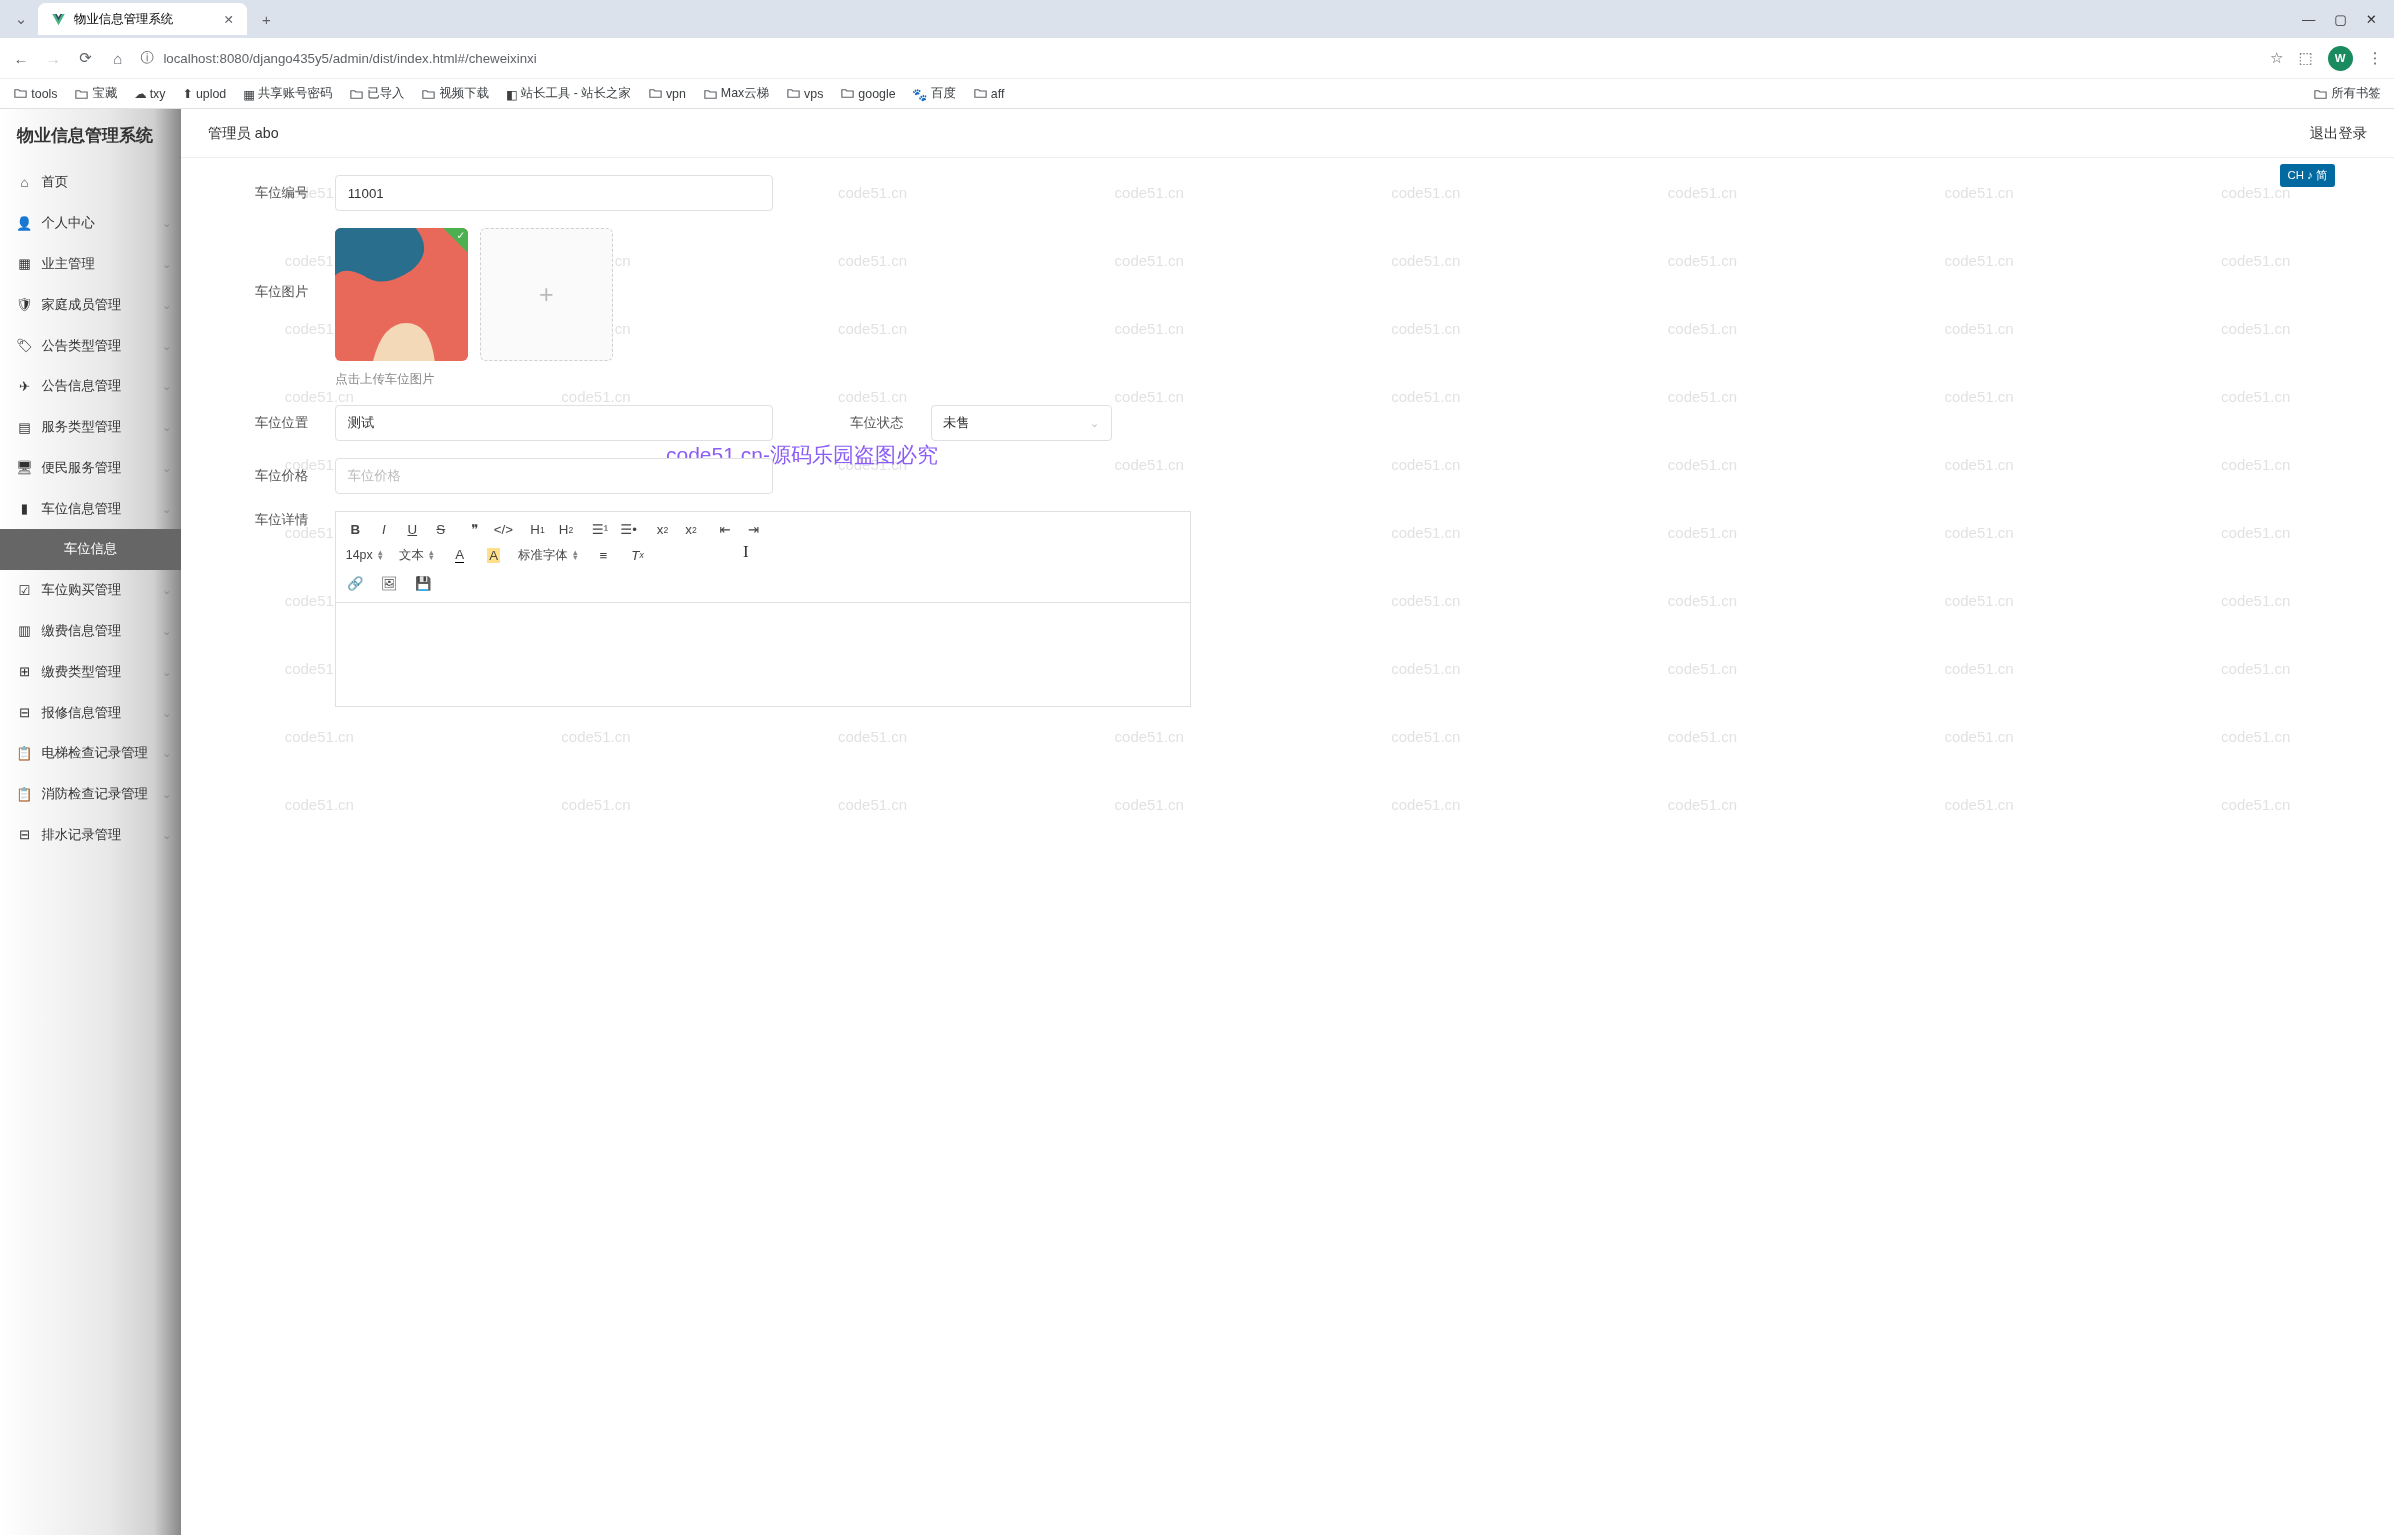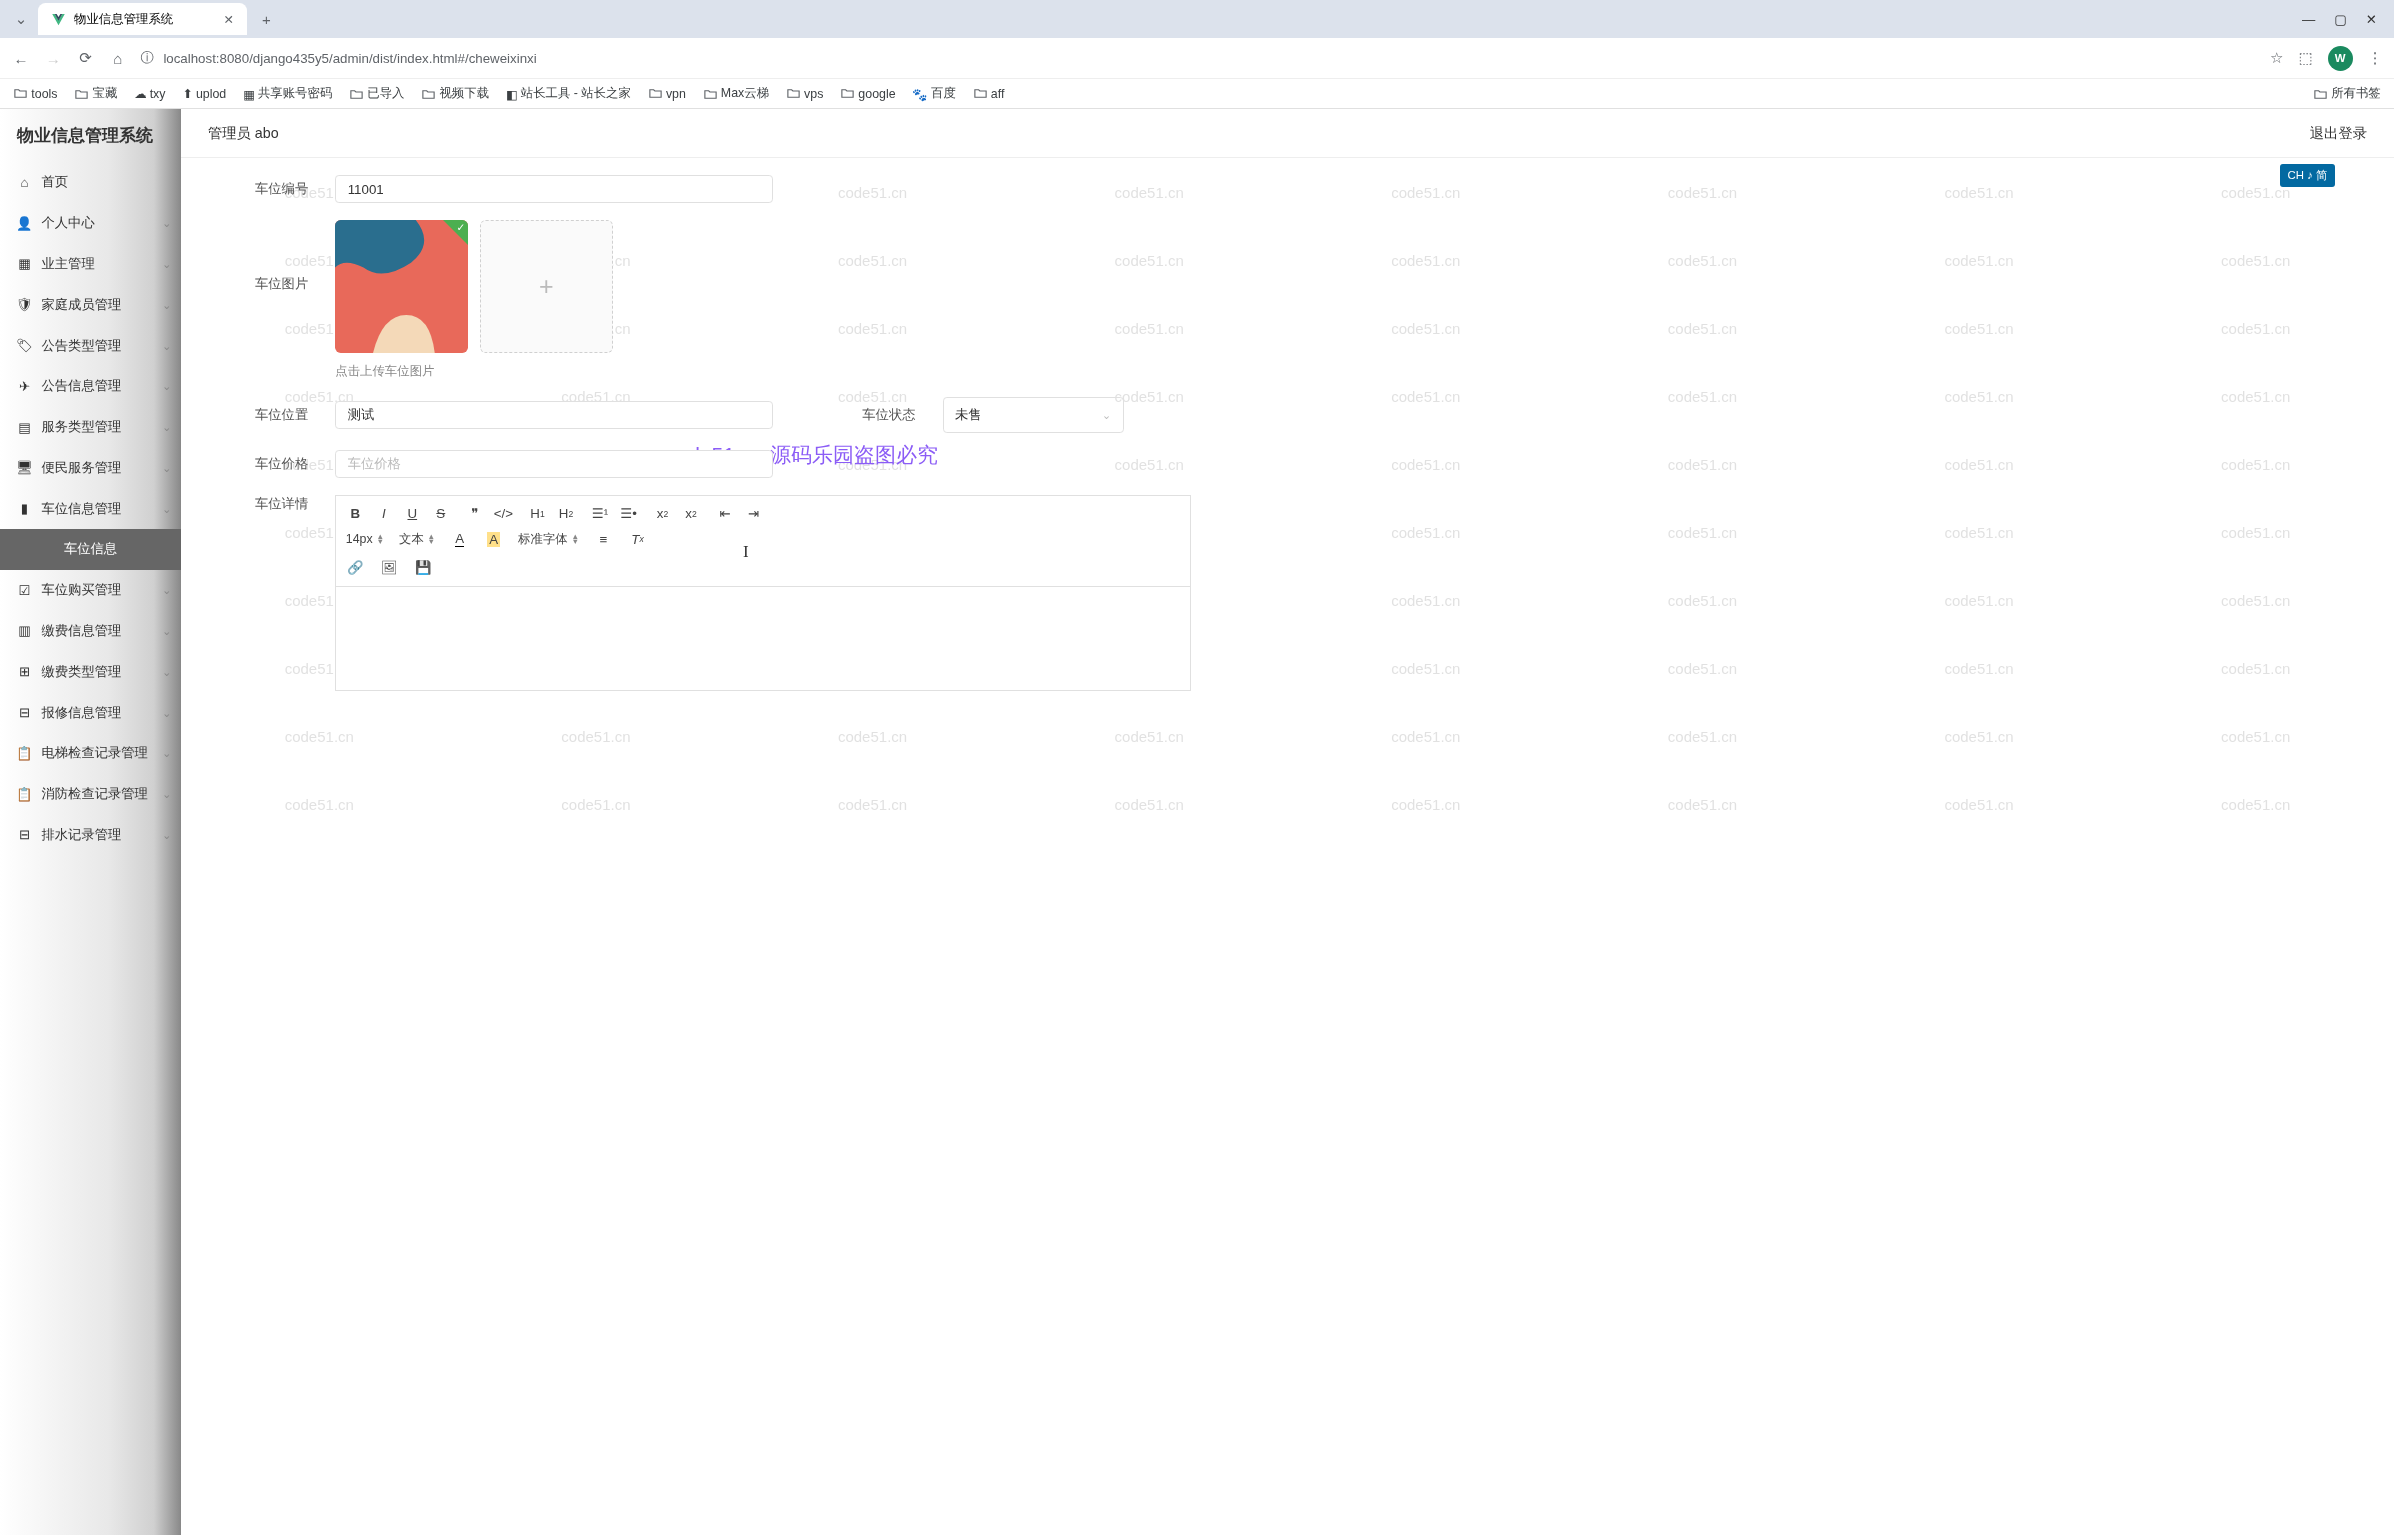--- a/index.html
+++ b/index.html
@@ -47,33 +47,33 @@
 
 .breadcrumb-box { margin: 13.3px 19px 0; border: 1.9px dashed #333; padding: 11.4px 15px; font-size: 14.3px; }
 .breadcrumb-box .bc-root { font-weight: bold; color: #333; }
 .breadcrumb-box .bc-sep { color: #aaa; margin: 0 5.7px; }
 .breadcrumb-box .bc-current { color: #888; }
 
 .form-area { padding: 17px 27px; overflow-y: auto; flex: 1; position: relative; }
 .form-row { display: flex; align-items: center; margin-bottom: 17px; gap: 13.3px; }
 .form-row.align-top { align-items: flex-start; }
 .form-label { width: 67px; font-size: 13.3px; color: #555; text-align: left; margin-left: 47px; }
-.form-input { flex: 0 0 438px; height: 28px; border: 1px solid #e0e0e0; border-radius: 3.8px; padding: 0 11.4px; font-size: 13.3px; color: #333; outline: none; }
+.form-input { flex: 0 0 438px; height: 36px; border: 1px solid #e0e0e0; border-radius: 3.8px; padding: 0 11.4px; font-size: 13.3px; color: #333; outline: none; }
 .form-input::placeholder { color: #bbb; }
 
 .image-upload-wrap { display: flex; flex-direction: column; gap: 9.5px; }
 .image-row { display: flex; gap: 11.4px; }
 .image-thumb { width: 133px; height: 133px; border-radius: 5.7px; overflow: hidden; position: relative; }
 .image-thumb svg { width: 100%; height: 100%; }
 .image-thumb .corner-check { position: absolute; top: 0; right: 0; width: 0; height: 0; border-style: solid; border-width: 0 25px 25px 0; border-color: transparent #4caf50 transparent transparent; }
 .image-thumb .corner-check::after { content: "✓"; position: absolute; top: 1px; right: -22px; color: #fff; font-size: 10.5px; }
 .upload-box { width: 133px; height: 133px; border: 1px dashed #d0d0d0; border-radius: 5.7px; display: flex; align-items: center; justify-content: center; color: #bbb; font-size: 25px; cursor: pointer; background: #fafafa; }
 .upload-caption { font-size: 12.4px; color: #888; }
 
-.form-row-double { display: flex; align-items: center; gap: 42px; margin-bottom: 17px; }
+.form-row-double { display: flex; align-items: center; gap: 30px; margin-bottom: 17px; }
 .sub-group { display: flex; align-items: center; gap: 13.3px; }
 .select-box { width: 181px; height: 36px; border: 1px solid #e0e0e0; border-radius: 3.8px; padding: 0 11.4px; font-size: 13.3px; color: #333; display: flex; align-items: center; justify-content: space-between; cursor: pointer; }
 .select-box .sel-arrow { color: #bbb; font-size: 11.4px; }
 
 .editor-wrap { flex: 1; max-width: 856px; }
 .editor-toolbar { border: 1px solid #e0e0e0; border-bottom: none; padding: 7.6px 9.5px; display: flex; flex-wrap: wrap; gap: 3.8px 15px; align-items: center; background: #fff; }
 .tb-group { display: flex; align-items: center; gap: 9.5px; }
 .tb-btn { min-width: 19px; height: 21px; display: flex; align-items: center; justify-content: center; cursor: pointer; color: #444; font-size: 13.3px; }
 .tb-btn.bold { font-weight: bold; }
 .tb-btn.italic { font-style: italic; }

